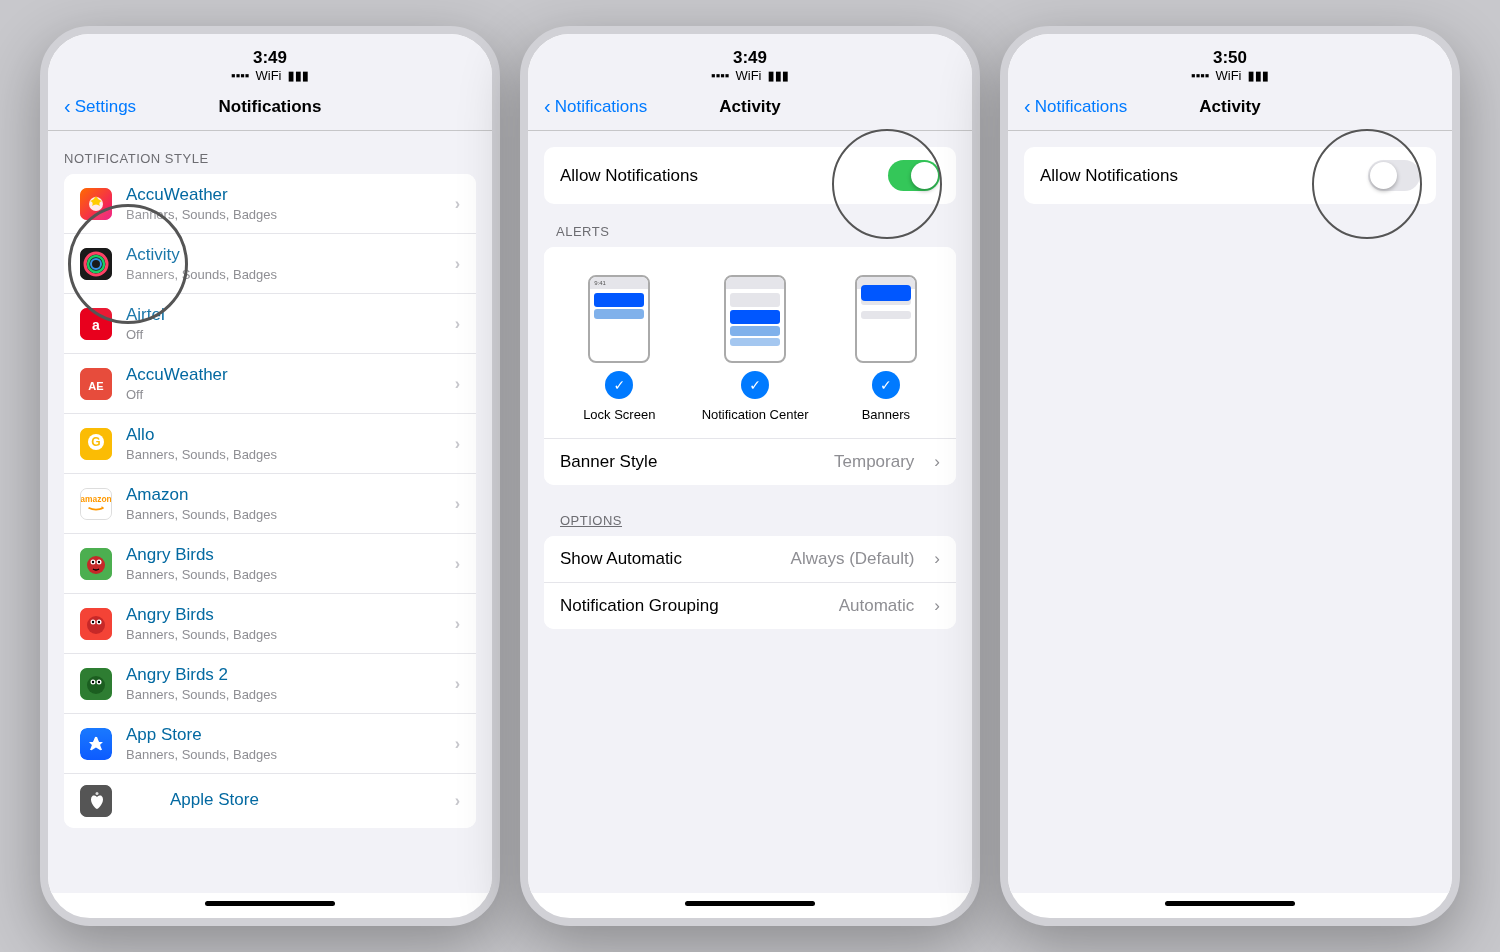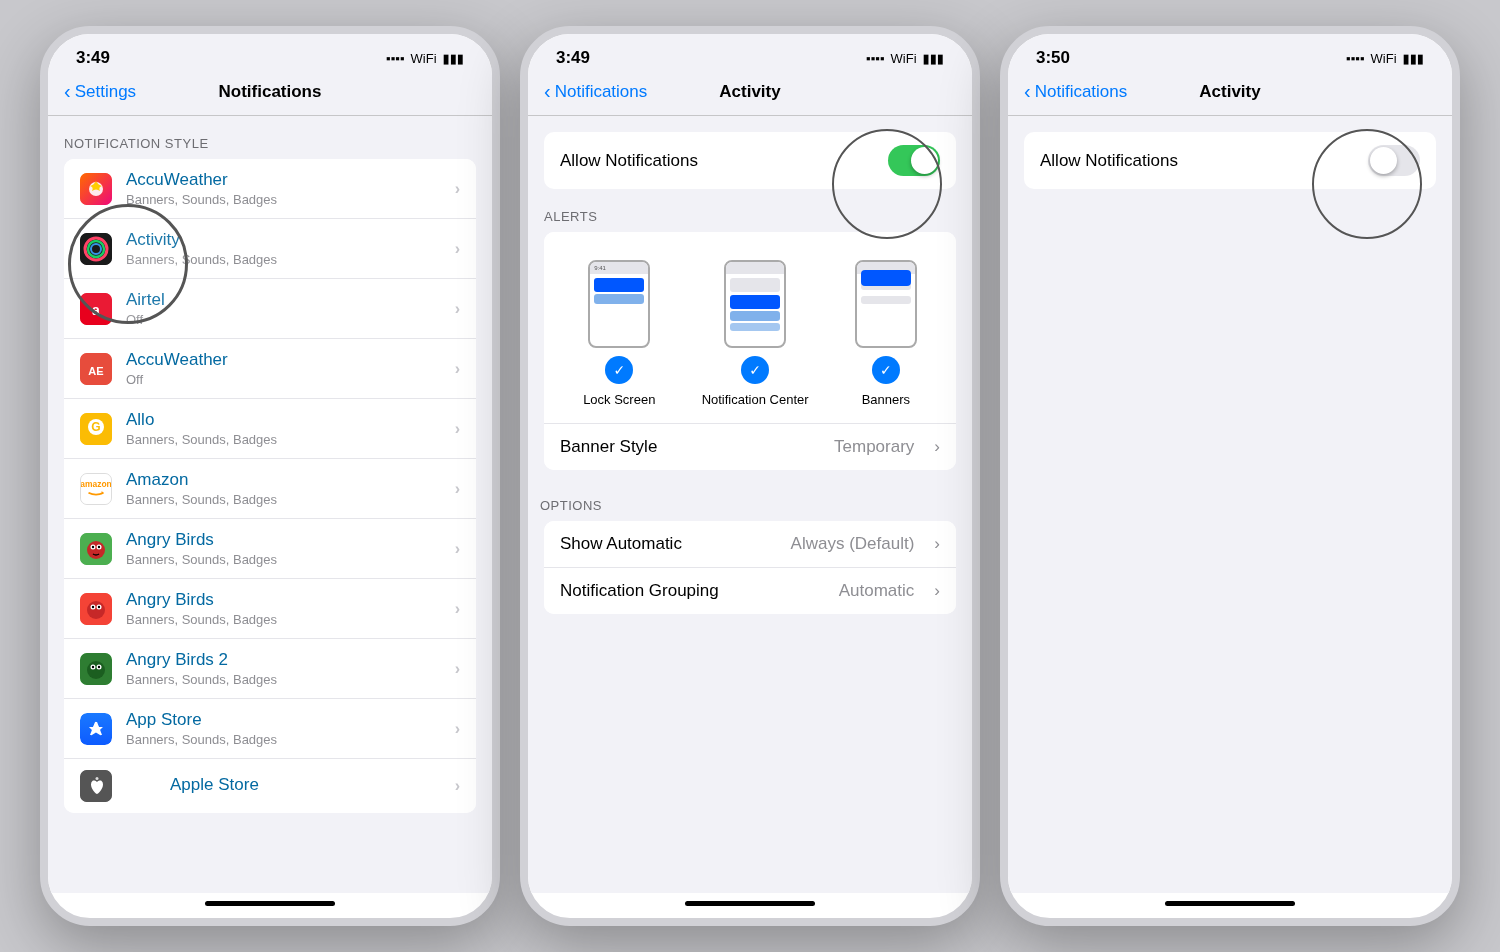--- a/index.html
+++ b/index.html
@@ -31,20 +31,21 @@
     }
 
     
     .status-bar {
       display: flex;
       justify-content: space-between;
       align-items: center;
       padding: 14px 28px 8px;
       background: #f2f2f7;
       flex-shrink: 0;
+      flex-direction: column;
     }
     .status-time {
       font-size: 17px;
       font-weight: 600;
       color: #000;
     }
     .status-icons {
       display: flex;
       align-items: center;
       gap: 6px;
@@ -550,21 +551,21 @@
 
     <div style="background:#fff; border-radius:10px; margin:16px 16px 0; overflow:hidden;">
       <div class="settings-row">
         <span class="settings-row-label">Allow Notifications</span>
         <div class="toggle on">
           <div class="toggle-knob"></div>
         </div>
       </div>
     </div>
 
-    <div class="section-header" style="margin:0 0 0 0; padding-left:16px;">ALERTS</div>
+    <div class="section-header" style="margin:0 0 0 0; padding-left:28px;">ALERTS</div>
 
     <div class="card-group">
       <div style="padding:16px 16px 8px; background:#fff;">
         <div class="alert-row">
 
           <div class="alert-item">
             <div class="phone-mini">
               <div class="phone-mini-header" style="font-size:6px;">9:41</div>
               <div class="phone-mini-notif"></div>
               <div class="phone-mini-notif2"></div>
@@ -601,21 +602,21 @@
       <div class="settings-row" style="border-top:1px solid #e5e5ea;">
         <span class="settings-row-label">Banner Style</span>
         <div class="settings-row-value">
           <span>Temporary</span>
           <span>›</span>
         </div>
       </div>
     </div>
 
 
-    <div class="section-header" style="padding-left:12px;">OPTIONS</div>
+    <div class="section-header" style="padding-left:32px;text-decoration:underline;">OPTIONS</div>
     <div class="card-group">
       <div class="settings-row">
         <span class="settings-row-label">Show Automatic</span>
         <div class="settings-row-value">
           <span>Always (Default)</span>
           <span>›</span>
         </div>
       </div>
       <div class="settings-row">
         <span class="settings-row-label">Notification Grouping</span>

